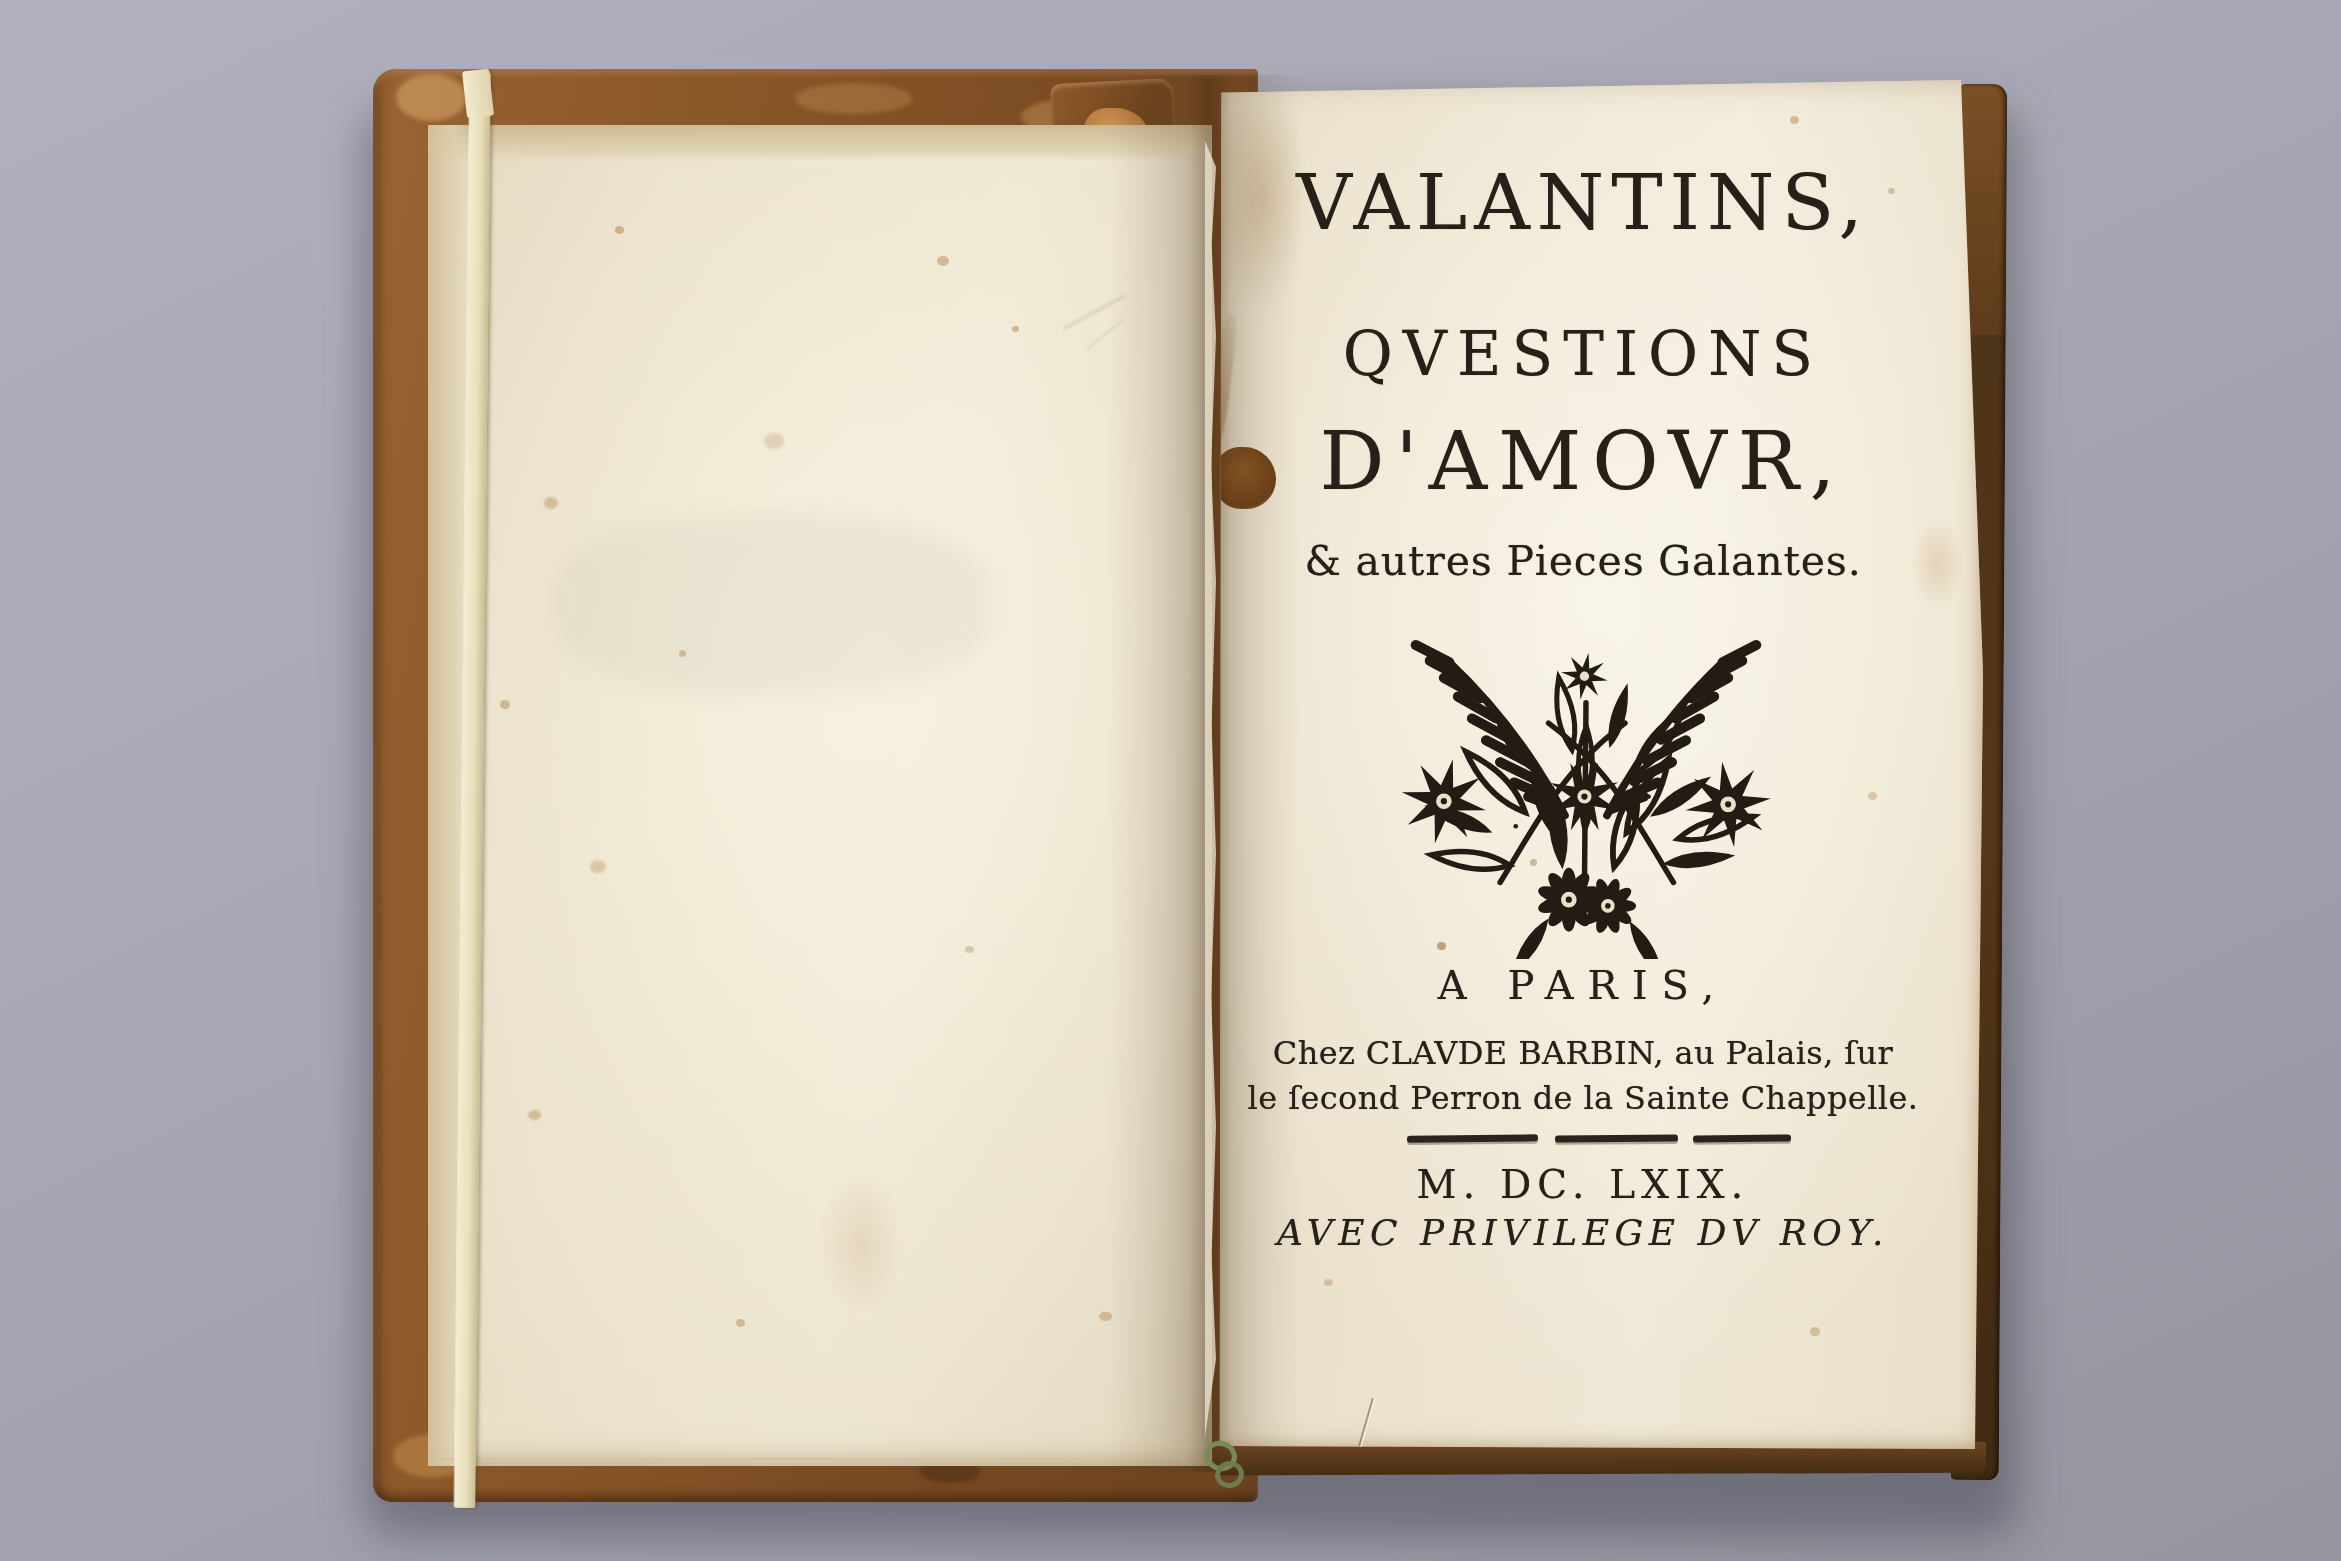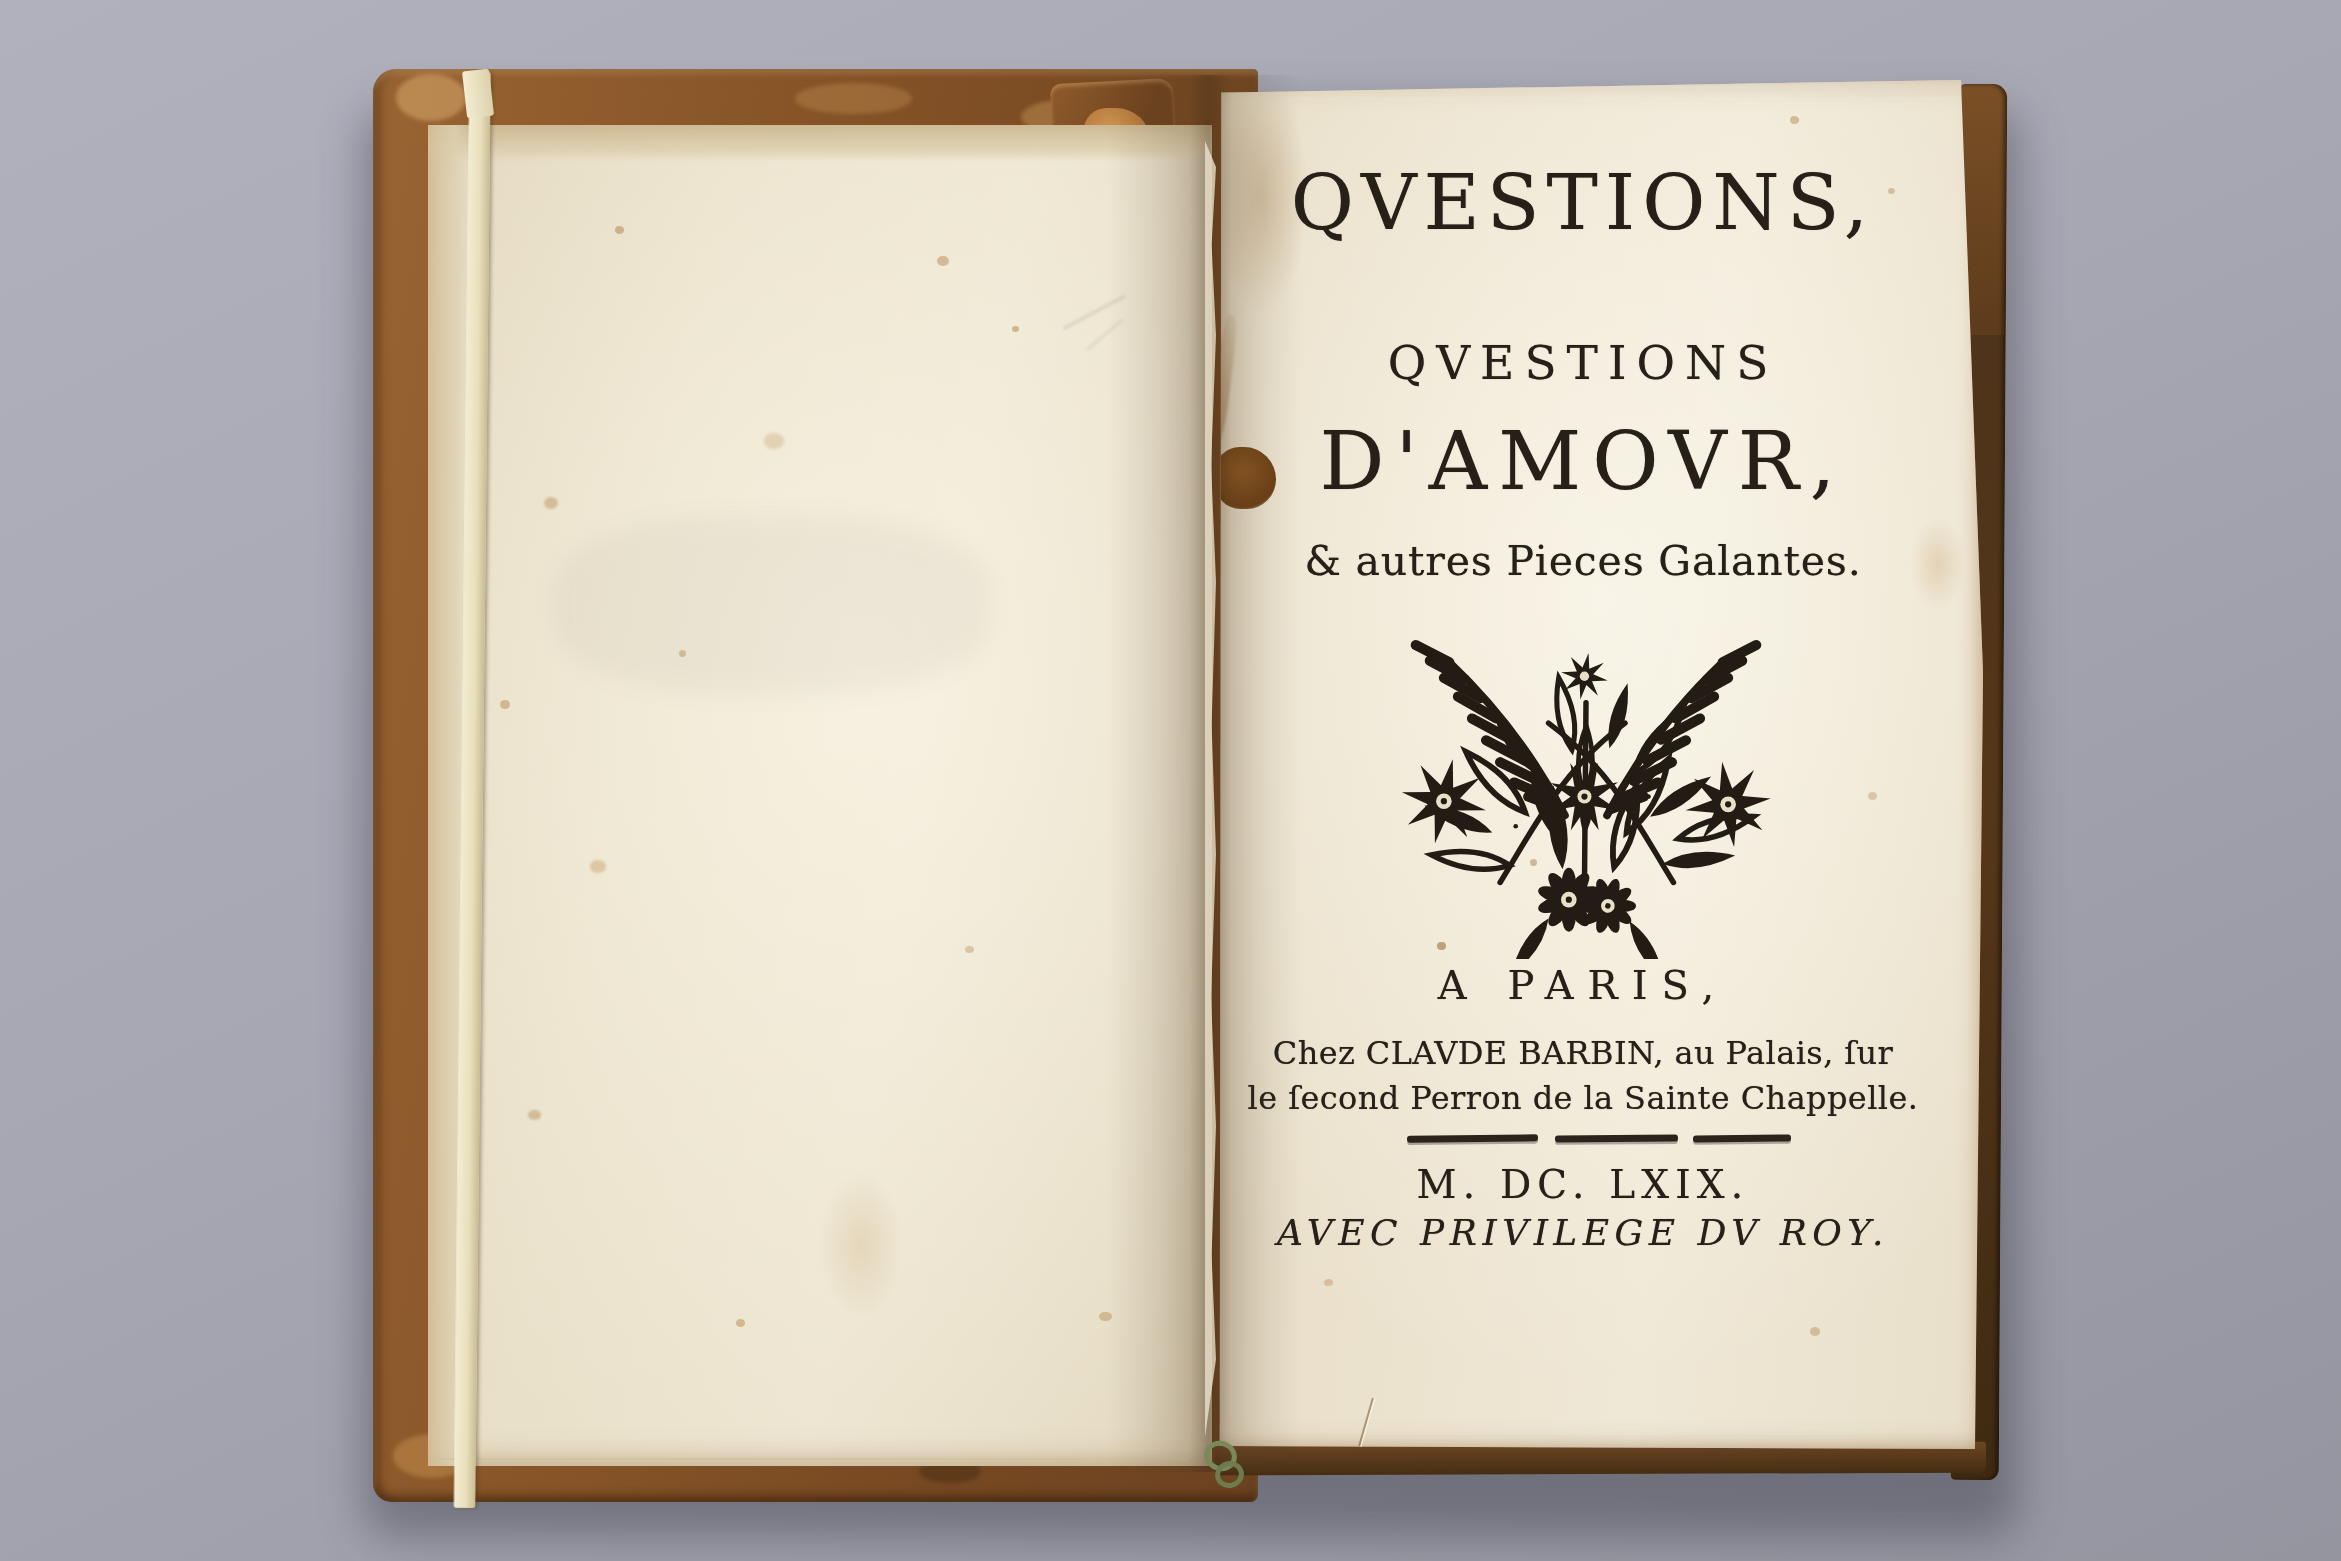--- a/index.html
+++ b/index.html
@@ -64,21 +64,21 @@
      background:linear-gradient(to right,#f3ecd2,#ddd2ac);transform:rotate(-7deg);border-radius:3.1px;}
   
   .thread{position:absolute;border:5.5px solid #798a58;border-radius:50%;}
   
   #page-tear{left:1365px;top:1397px;width:2.3px;height:50px;background:rgba(115,85,50,.55);
      transform:rotate(16deg);box-shadow:1.6px 0 0 rgba(250,244,228,.8);}
   
   .tp-line{position:absolute;left:-17px;width:770px;text-align:center;color:#262019;
      text-shadow:0 0 0.8px rgba(35,28,20,.55);white-space:nowrap;}
   #t1{top:78px;font-size:77px;letter-spacing:7px;}
-  #t2{top:255px;font-size:47px;letter-spacing:10px;}
+  #t2{top:238px;font-size:61px;letter-spacing:10px;}
   #t3{top:334px;font-size:81px;letter-spacing:11px;}
   #t4{top:457px;font-size:41px;letter-spacing:0.8px;}
   #t5{top:882px;font-size:40px;letter-spacing:14px;}
   .imprint{top:951px;font-size:32px;line-height:44px;letter-spacing:0.4px;}
   #t8{top:1082px;font-size:39px;letter-spacing:6.2px;}
   #t9{top:1132px;font-size:36px;letter-spacing:5.5px;font-style:italic;}
   #ornament-wrap{position:absolute;left:160px;top:551px;width:422px;height:328px;}
   
   .rule-seg{position:absolute;top:1055px;height:7px;background:#2b241c;border-radius:3.1px;
      box-shadow:0 2.3px 0 rgba(43,36,28,.35);}
@@ -129,21 +129,21 @@
     <div class="fx" style="left:308px;top:1194px;width:9.4px;height:7.8px;background:rgba(176,128,70,.45);"></div>
     <div class="fx" style="left:390px;top:1046px;width:86px;height:148px;background:radial-gradient(closest-side,rgba(190,150,95,.22),rgba(190,150,95,0));"></div>
     <div class="fx" style="left:671px;top:1187px;width:12.5px;height:9.4px;background:rgba(176,128,70,.4);"></div>
     <div class="fx" style="left:537px;top:821px;width:8.6px;height:7px;background:rgba(176,128,70,.35);"></div>
     <div class="gm" style="left:631px;top:186px;width:70px;height:3.1px;transform:rotate(-28deg);"></div>
     <div class="gm" style="left:653px;top:209px;width:47px;height:2.3px;transform:rotate(-40deg);"></div>
     <div class="gm" style="left:125px;top:390px;width:437px;height:180px;opacity:.35;filter:blur(11px);border-radius:40%;"></div>
   </div>
 
   <div class="abs" id="right-page">
-    <div class="tp-line" id="t1">QVESTIONS,</div>
+    <div class="tp-line" id="t1">VALANTINS,</div>
     <div class="tp-line" id="t2">QVESTIONS</div>
     <div class="tp-line" id="t4">&amp; autres Pieces Galantes.</div>
     <div class="tp-line" id="t3">D'AMOVR,</div>
 
     <div id="ornament-wrap">
       <svg viewBox="0 0 540 420" width="422" height="328" xmlns="http://www.w3.org/2000/svg">
         <defs>
           <path id="leaf" d="M0 0 Q16 -30 2 -72 Q-14 -32 0 0 Z"></path>
           <path id="star8" d="M55 0 L19.4 8 L38.9 38.9 L8 19.4 L0 55 L-8 19.4 L-38.9 38.9 L-19.4 8 L-55 0 L-19.4 -8 L-38.9 -38.9 L-8 -19.4 L0 -55 L8 -19.4 L38.9 -38.9 L19.4 -8 Z"></path>
           <g id="rosette">

